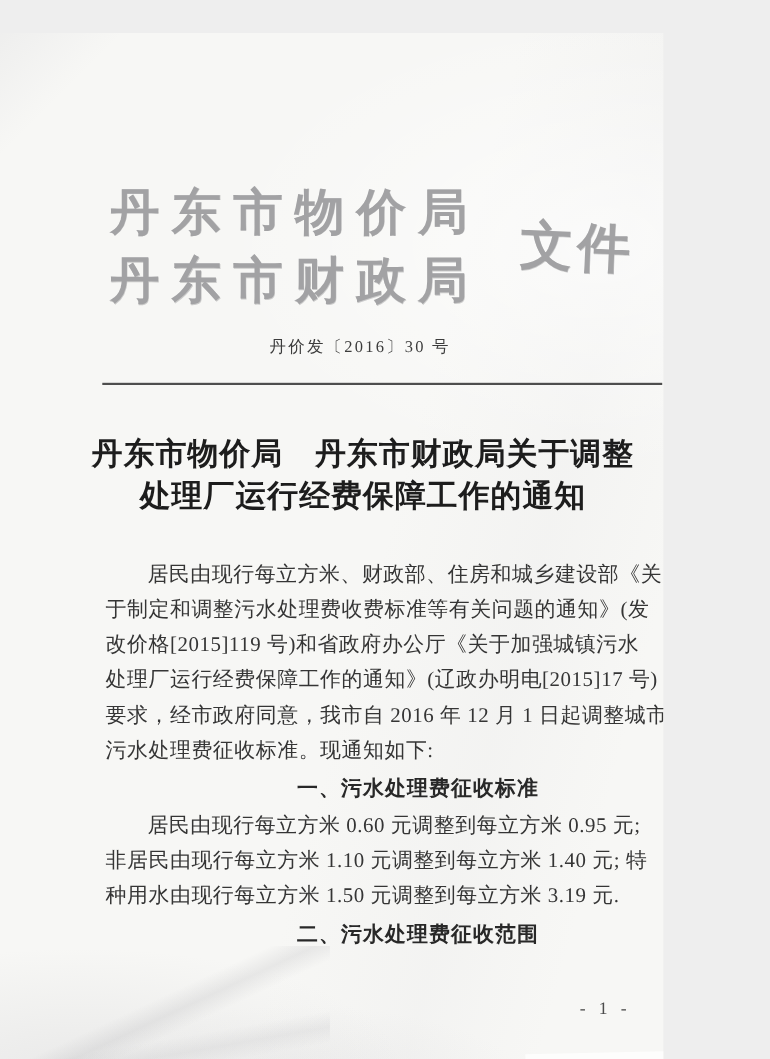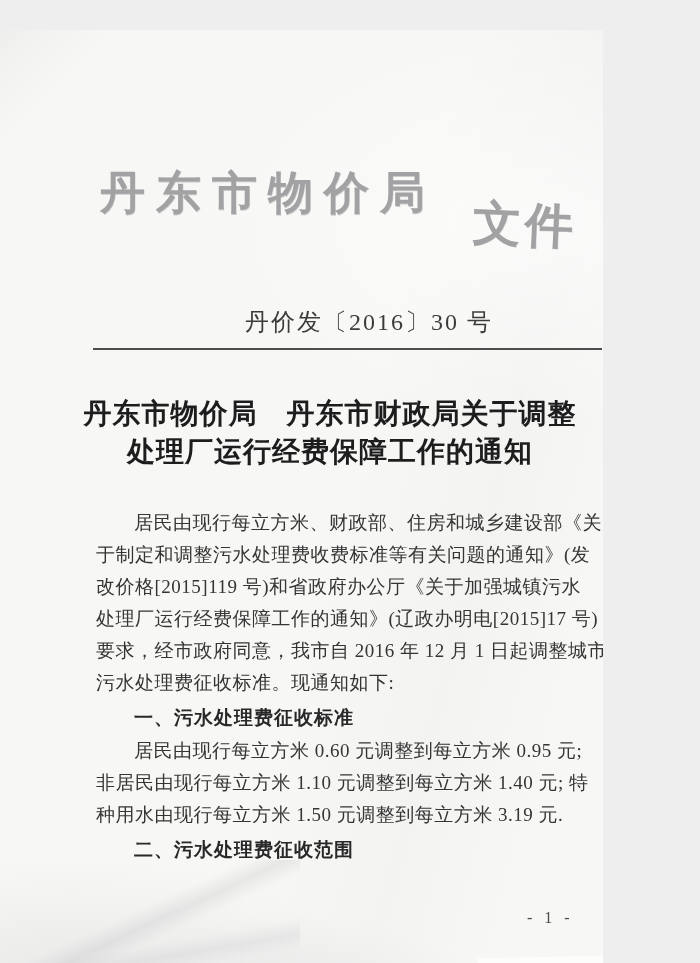--- a/index.html
+++ b/index.html
@@ -58,21 +58,21 @@
     letter-spacing: 4px;
     color: var(--letterhead-gray);
     text-shadow: 0.5px 0.5px 0 rgba(120,120,124,0.35);
     transform: rotate(2.5deg);
     white-space: nowrap;
   }
 
   
   .ref-number {
     position: absolute; left: 245px; top: 276px;
-    font-size: 24px; color: #3c3c3c; letter-spacing: 2px;
+    font-size: 15px; color: #3c3c3c; letter-spacing: 2px;
     white-space: nowrap;
   }
 
   
   .head-rule { position: absolute; left: 93px; top: 318px; width: 509px; height: 2px; background: var(--rule); }
 
   
   .doc-title {
     position: absolute; left: 40px; top: 365px; width: 580px;
     text-align: center;
@@ -89,20 +89,21 @@
   }
   .doc-body .line { white-space: nowrap; letter-spacing: 0.5px; }
   .doc-body .line.indent { padding-left: 38px; }
   .doc-body .line.heading {
     padding-left: 38px;
     font-family: "Liberation Sans", "DejaVu Sans", sans-serif;
     font-weight: bold;
     color: #282828;
     margin-top: 3px; margin-bottom: 1px;
     letter-spacing: 1px;
+    text-align: center;
   }
 
   
   .page-number {
     position: absolute; left: 527px; top: 879px;
     font-size: 16px; color: #4c4c4c; letter-spacing: 4px;
     white-space: nowrap;
   }
 </style>
 </head>
@@ -112,20 +113,21 @@
 
   <div class="right-strip"></div>
   <div class="paper-edge"></div>
   <div class="crease-tl"></div>
   <div class="crease-bl"></div>
   <div class="scan-patch"></div>
   <div class="speck"></div>
 
   <div class="letterhead">
     <div class="agency-line">丹东市物价局</div>
+    <div class="agency-line">丹东市财政局</div>
   </div>
   <div class="doc-marker">文件</div>
 
   <div class="ref-number">丹价发〔2016〕30 号</div>
 
   <div class="head-rule"></div>
 
   <div class="doc-title">
     <div>丹东市物价局　丹东市财政局关于调整</div>
     <div>处理厂运行经费保障工作的通知</div>

